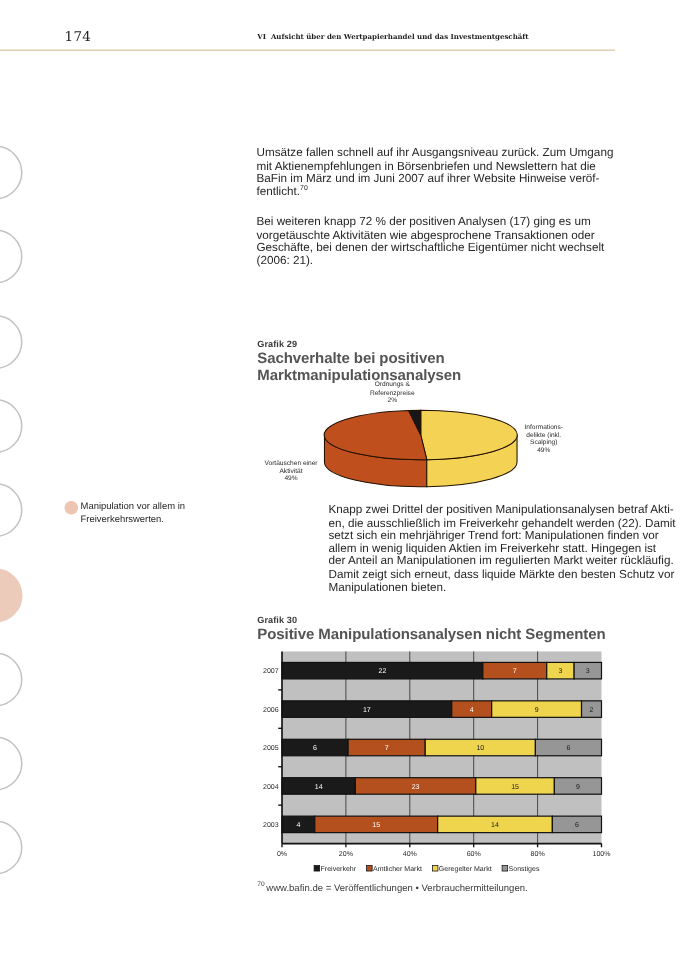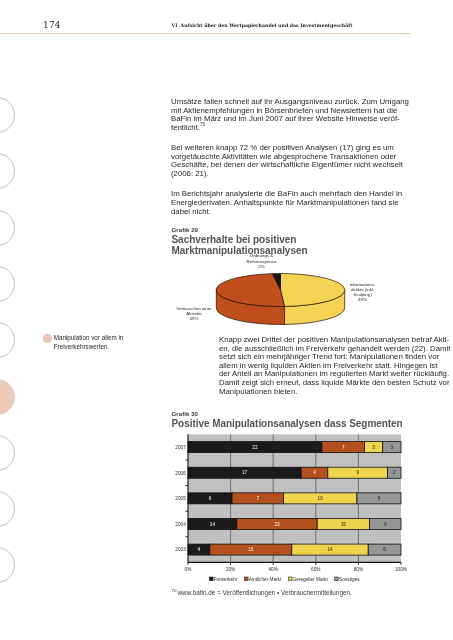--- a/index.html
+++ b/index.html
@@ -39,21 +39,20 @@
   <div class="note-dot"></div>
   <div class="note">Manipulation vor allem in Freiverkehrswerten.</div>
 
   <div id="hdr-num">174</div>
   <div id="hdr-ttl"><span>VI</span>&nbsp;&nbsp;<span>Aufsicht über den Wertpapierhandel und das Investmentgeschäft</span></div>
   <div id="hdr-rule"></div>
 
   <div class="body-col">
     <p class="para"><span>Umsätze fallen schnell auf ihr Ausgangsniveau zurück. Zum Umgang mit Aktienempfehlungen in Börsenbriefen und Newslettern hat die BaFin im März und im Juni 2007 auf ihrer Website Hinweise veröf­fentlicht.</span><sup>70</sup></p>
     <p class="para">Bei weiteren knapp 72 % der positiven Analysen (17) ging es um vorgetäuschte Aktivitäten wie abgesprochene Transaktionen oder Geschäfte, bei denen der wirtschaftliche Eigentümer nicht wechselt (2006: 21).</p>
-    <p class="para">Im Berichtsjahr analysierte die BaFin auch mehrfach den Handel in Energiederivaten. Anhaltspunkte für Marktmanipulationen fand sie dabei nicht.</p>
   </div>
 
   <div class="gl" style="left:171.5px;top:226.4px">Grafik 29</div>
   <div class="gt" style="left:171.5px;top:234.1px">Sachverhalte bei positiven Marktmanipulationsanalysen</div>
 
   <svg id="pie" width="453" height="640" viewBox="0 0 453 640" style="position:absolute;left:0;top:0;">
     <path d="M 284.53 306.47 A 64.2 16.5 0 0 1 216.30 290.00 L 216.30 308.00 A 64.2 16.5 0 0 0 284.53 324.47 Z" fill="#bf4f1d" stroke="#231100" stroke-width="0.7"></path>
     <path d="M 344.70 290.00 A 64.2 16.5 0 0 1 284.53 306.47 L 284.53 324.47 A 64.2 16.5 0 0 0 344.70 308.00 Z" fill="#f3d254" stroke="#231100" stroke-width="0.7"></path>
     <path d="M 280.50 290.00 L 280.50 273.50 A 64.2 16.5 0 0 1 284.53 306.47 Z" fill="#f3d254" stroke="#231100" stroke-width="0.7"></path>
     <path d="M 280.50 290.00 L 284.53 306.47 A 64.2 16.5 0 0 1 272.45 273.63 Z" fill="#bf4f1d" stroke="#231100" stroke-width="0.7"></path>
@@ -68,21 +67,21 @@
   </div>
   <div class="pielab" style="left:170px;top:305.6px;width:48px;">
     <span>Vortäuschen einer Aktivität</span><br><span>49%</span>
   </div>
 
   <div class="body-col2">
     <p class="para">Knapp zwei Drittel der positiven Manipulationsanalysen betraf Akti­en, die ausschließlich im Freiverkehr gehandelt werden (22). Damit setzt sich ein mehrjähriger Trend fort: Manipulationen finden vor allem in wenig liquiden Aktien im Freiverkehr statt. Hingegen ist der Anteil an Manipulationen im regulierten Markt weiter rückläufig. Damit zeigt sich erneut, dass liquide Märkte den besten Schutz vor Manipulationen bieten.</p>
   </div>
 
   <div class="gl" style="left:171.5px;top:410.4px">Grafik 30</div>
-  <div class="gt" style="left:171.5px;top:418.1px">Positive Manipulationsanalysen dass Segmenten</div>
+  <div class="gt" style="left:171.5px;top:418.1px">Positive Manipulationsanalysen nicht Segmenten</div>
 
   <svg id="bars" width="453" height="640" viewBox="0 0 453 640" style="position:absolute;left:0;top:0;">
       <rect x="188" y="434.3" width="213" height="128.09999999999997" fill="#c0c0c0"></rect>
       <line x1="230.6" y1="434.3" x2="230.6" y2="562.4" stroke="#3a3a3a" stroke-width="0.6"></line>
       <line x1="273.2" y1="434.3" x2="273.2" y2="562.4" stroke="#3a3a3a" stroke-width="0.6"></line>
       <line x1="315.8" y1="434.3" x2="315.8" y2="562.4" stroke="#3a3a3a" stroke-width="0.6"></line>
       <line x1="358.4" y1="434.3" x2="358.4" y2="562.4" stroke="#3a3a3a" stroke-width="0.6"></line>
       <rect x="188" y="441.61" width="133.88571428571427" height="11" fill="#1a1a1a" stroke="#111" stroke-width="0.8"></rect>
       <text x="254.94285714285712" y="448.86" text-anchor="middle" font-family="&quot;Liberation Sans&quot;,sans-serif" font-size="4.7" fill="#fff">22</text>
       <rect x="321.88571428571424" y="441.61" width="42.6" height="11" fill="#b4501e" stroke="#111" stroke-width="0.8"></rect>

